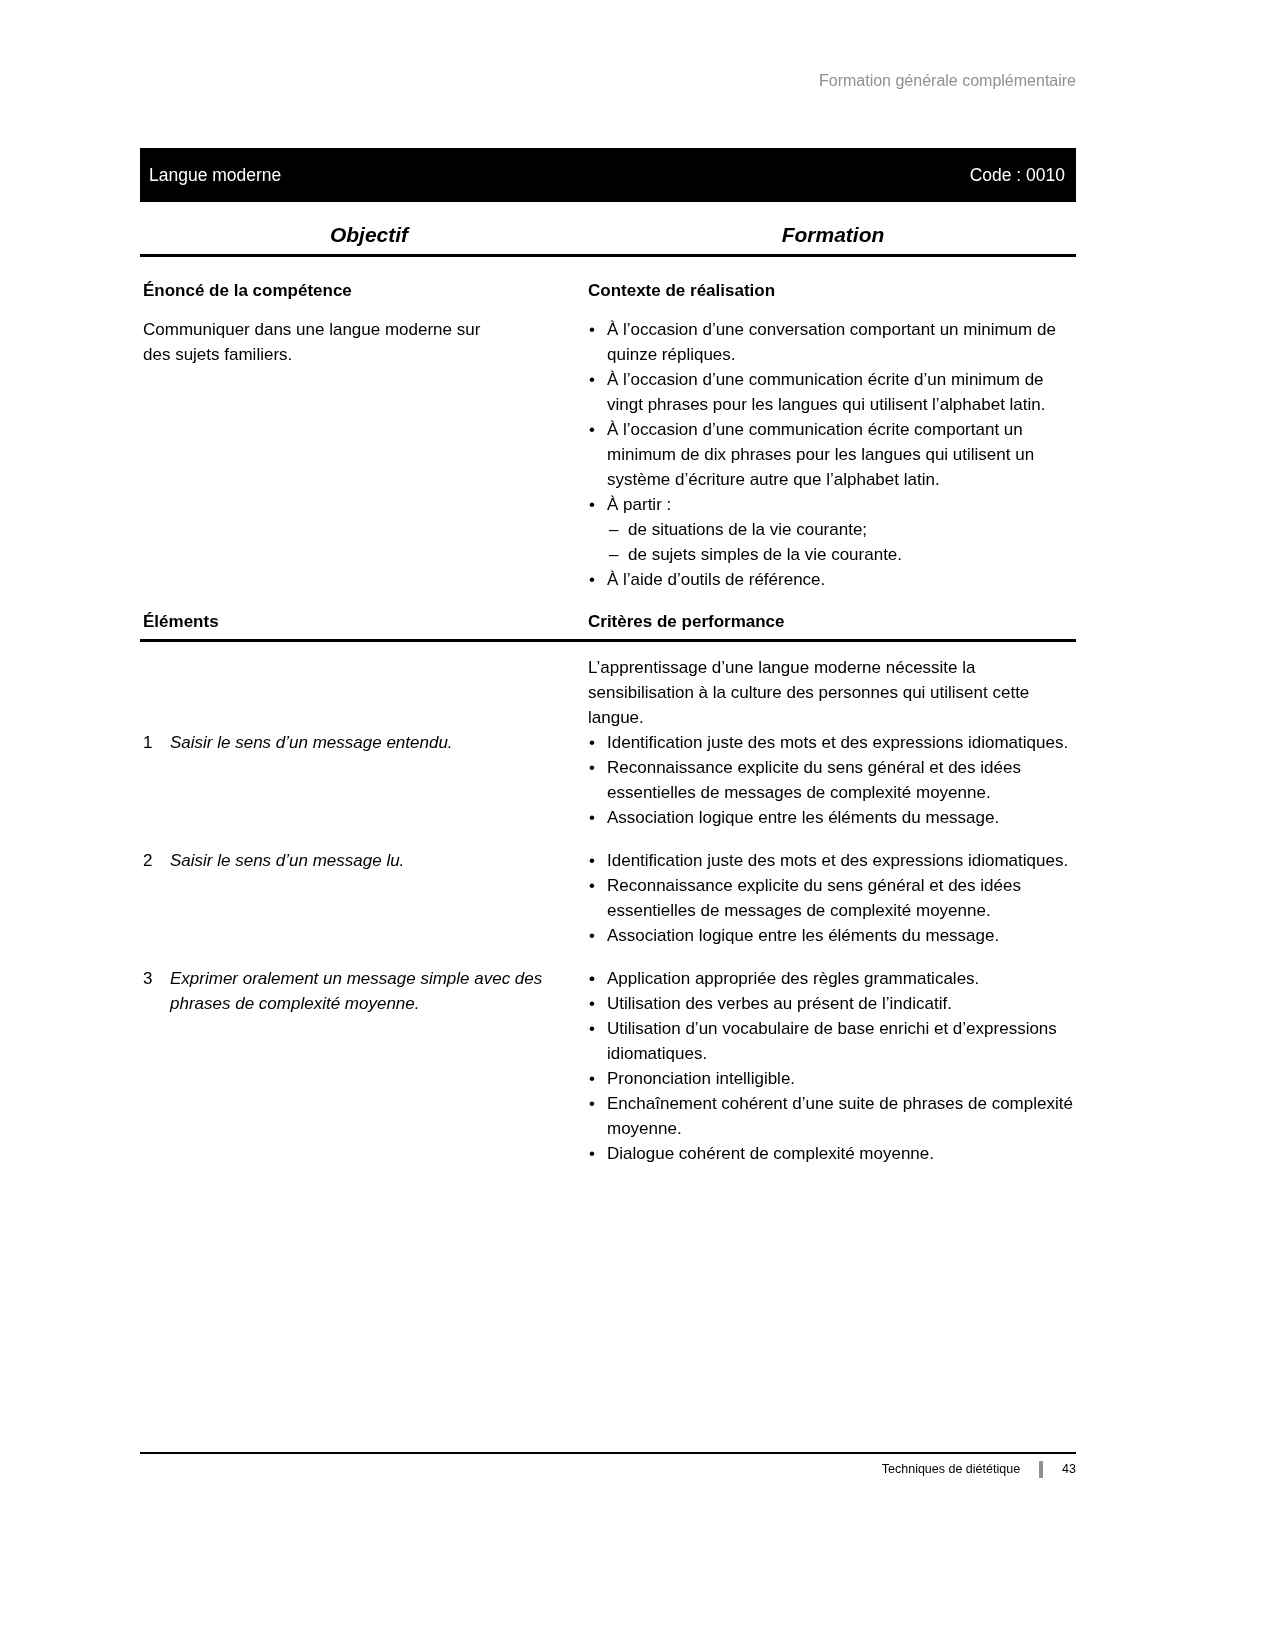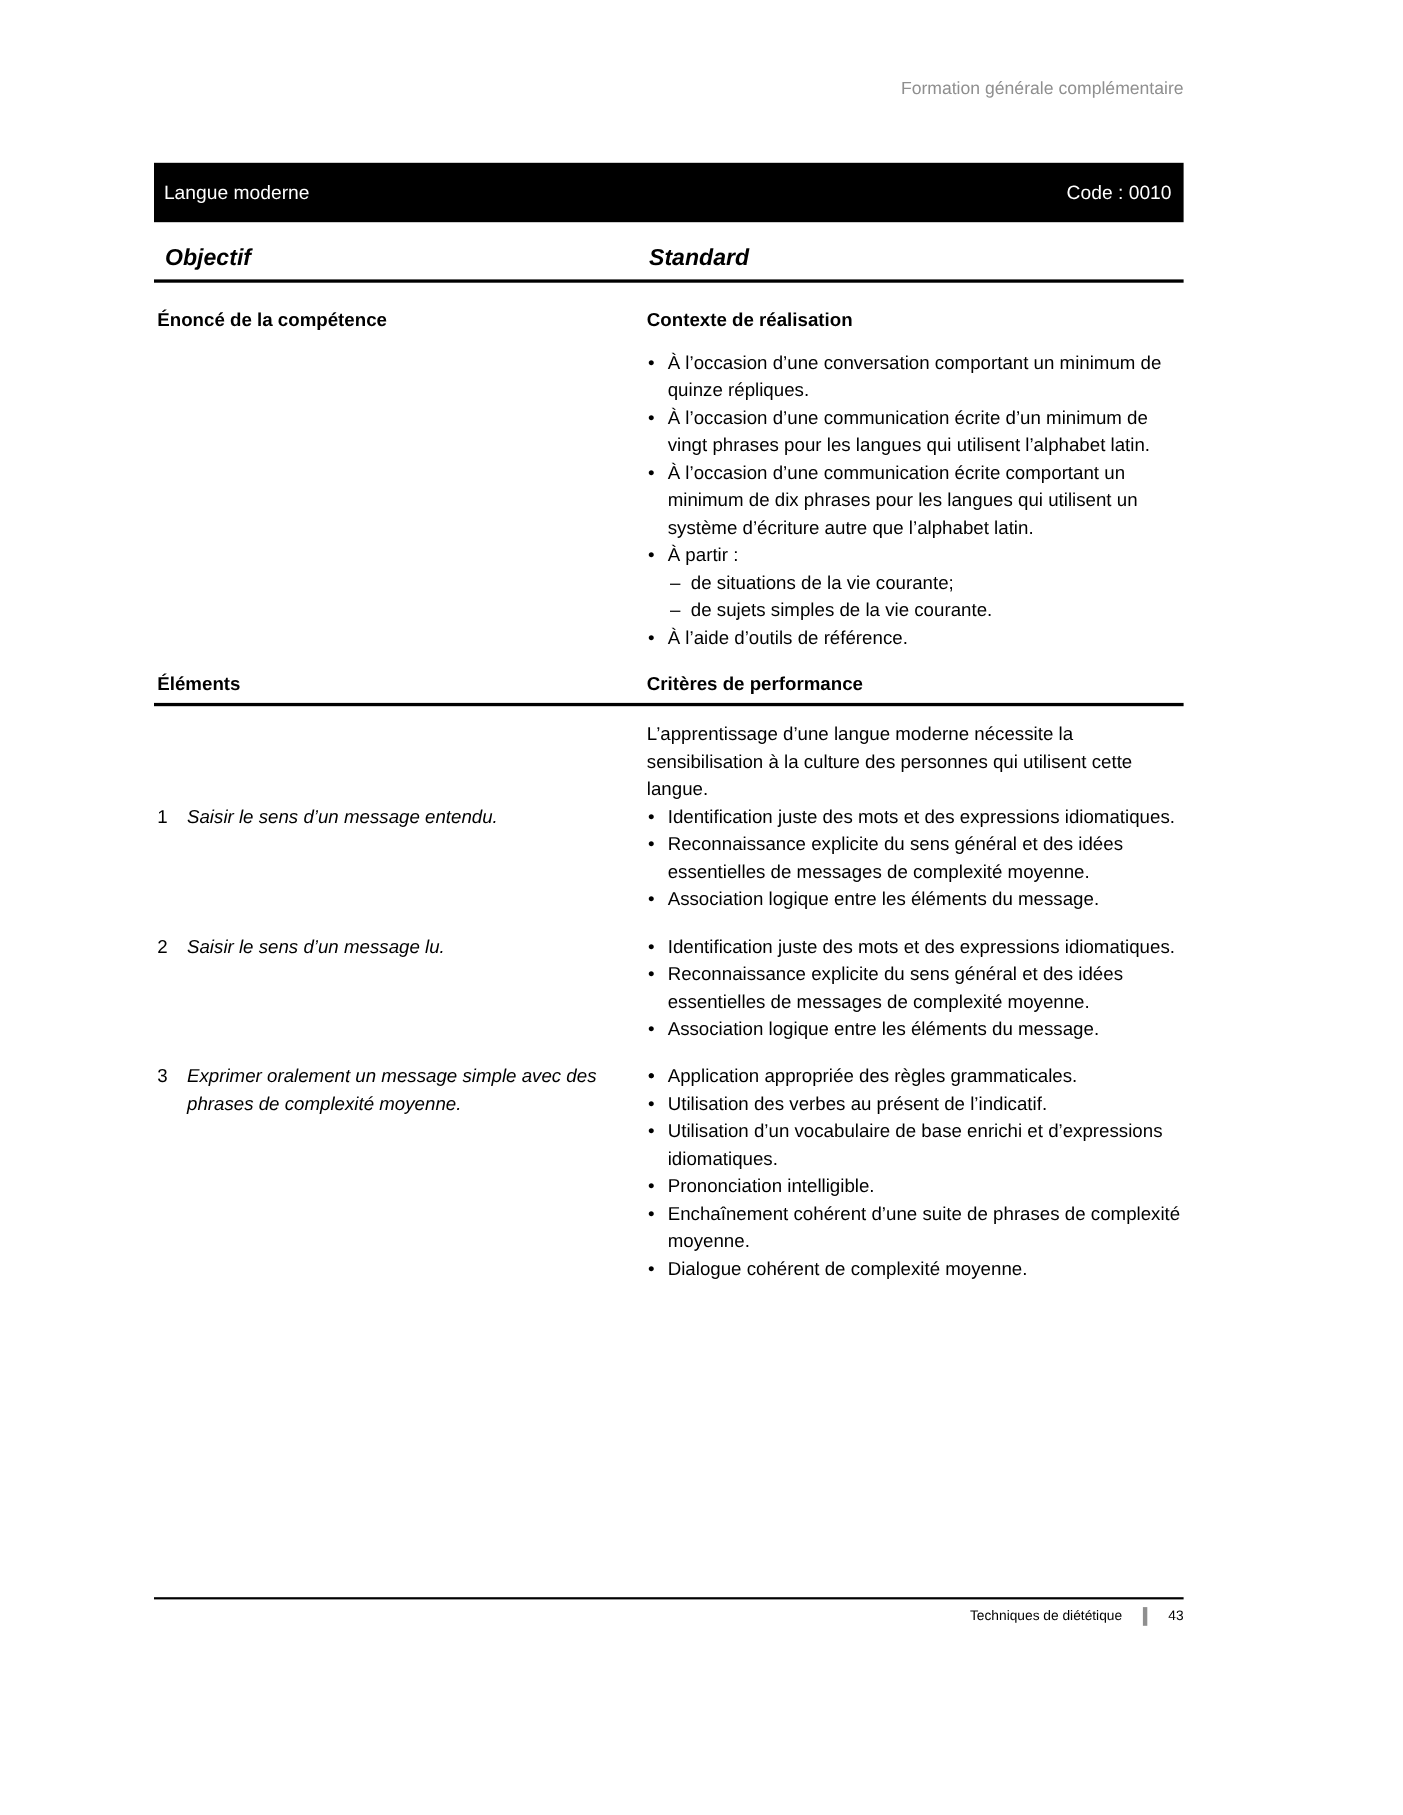--- a/index.html
+++ b/index.html
@@ -32,21 +32,21 @@
     justify-content: space-between;
     align-items: center;
     padding: 0 11px 0 9px;
     font-size: 17.5px;
   }
   .main {
     position: absolute;
     top: 222px; left: 140px; width: 936px;
   }
   .grid2 { display: grid; grid-template-columns: 448px 1fr; }
-  .col-heads-row { margin-bottom: 7px; }
+  .col-heads-row { margin-bottom: 7px; text-align: center; }
   .col-head { font-size: 21px; font-weight: bold; font-style: italic; }
   .col-head.left { padding-left: 10px; }
   .col-head.right { padding-left: 2px; }
   .rule { height: 3px; background: #000000; }
   .competence { margin-top: 21px; }
   .cell-left { padding-left: 3px; padding-right: 78px; }
   h3.blockhead { margin: 0 0 14px 0; font-size: 17px; font-weight: bold; }
   .statement { margin: 0; }
   .bullets, .subs { list-style: none; margin: 0; padding: 0; }
   .bullets > li { position: relative; padding-left: 19px; }
@@ -87,27 +87,28 @@
 
   <div class="title-bar">
     <span>Langue moderne</span>
     <span>Code : 0010</span>
   </div>
 
   <div class="main">
 
     <div class="grid2 col-heads-row">
       <div class="col-head left">Objectif</div>
-      <div class="col-head right">Standard</div>
+      <div class="col-head right">Formation</div>
     </div>
     <div class="rule"></div>
 
     <div class="grid2 competence">
       <div class="cell-left">
         <h3 class="blockhead">Énoncé de la compétence</h3>
+        <p class="statement">Communiquer dans une langue moderne sur des sujets familiers.</p>
       </div>
       <div class="cell-right">
         <h3 class="blockhead">Contexte de réalisation</h3>
         <ul class="bullets">
 
             <li>
               <span class="marker">•</span>
               <span>À l’occasion d’une conversation comportant un minimum de quinze répliques.</span>
               <ul class="subs">
                 

